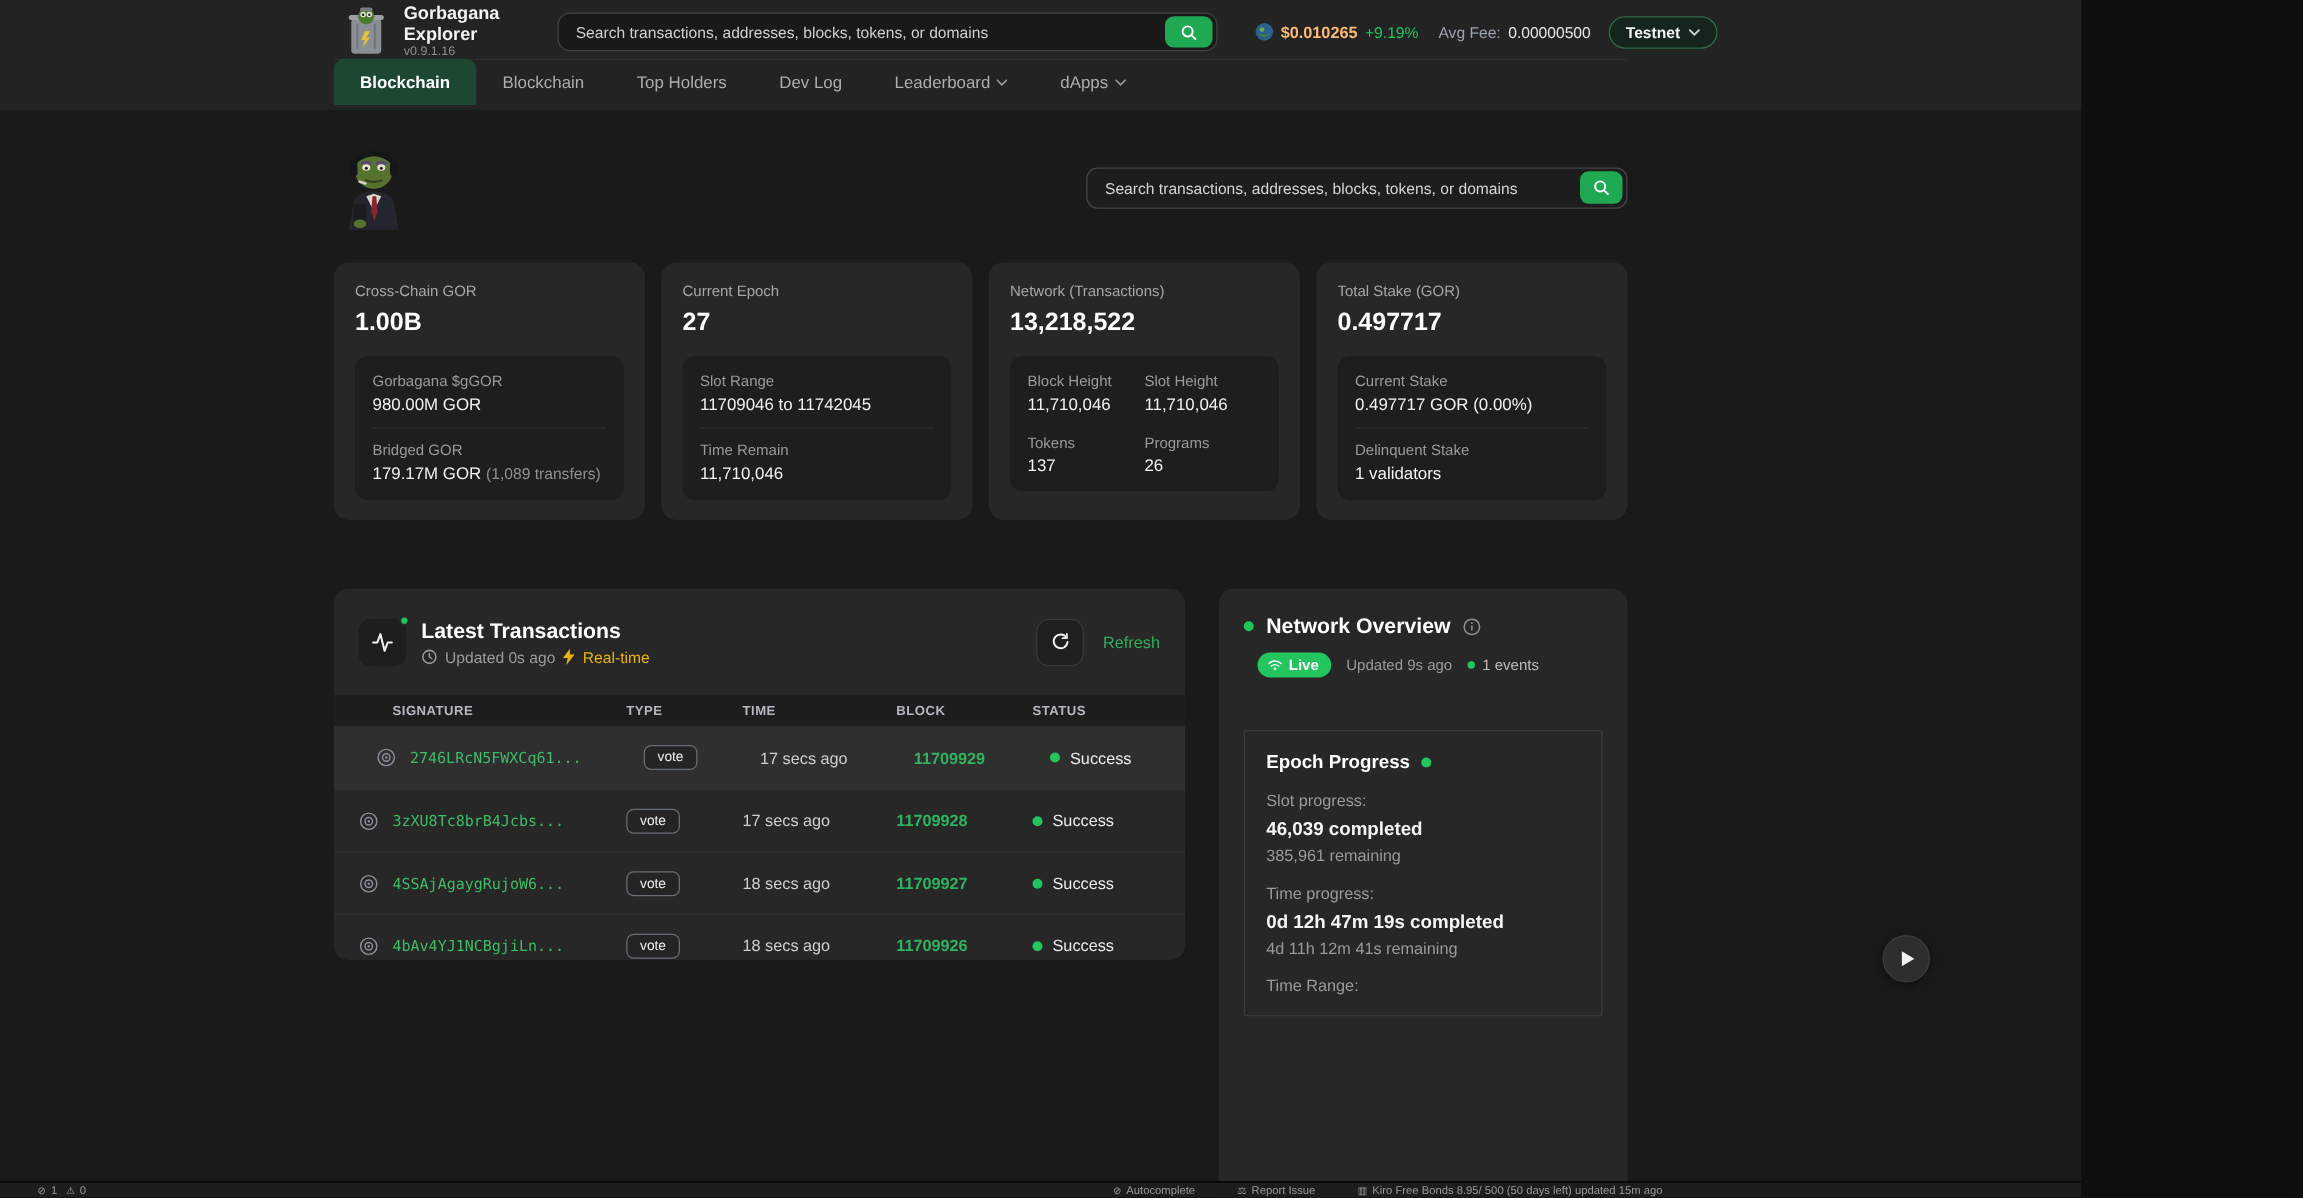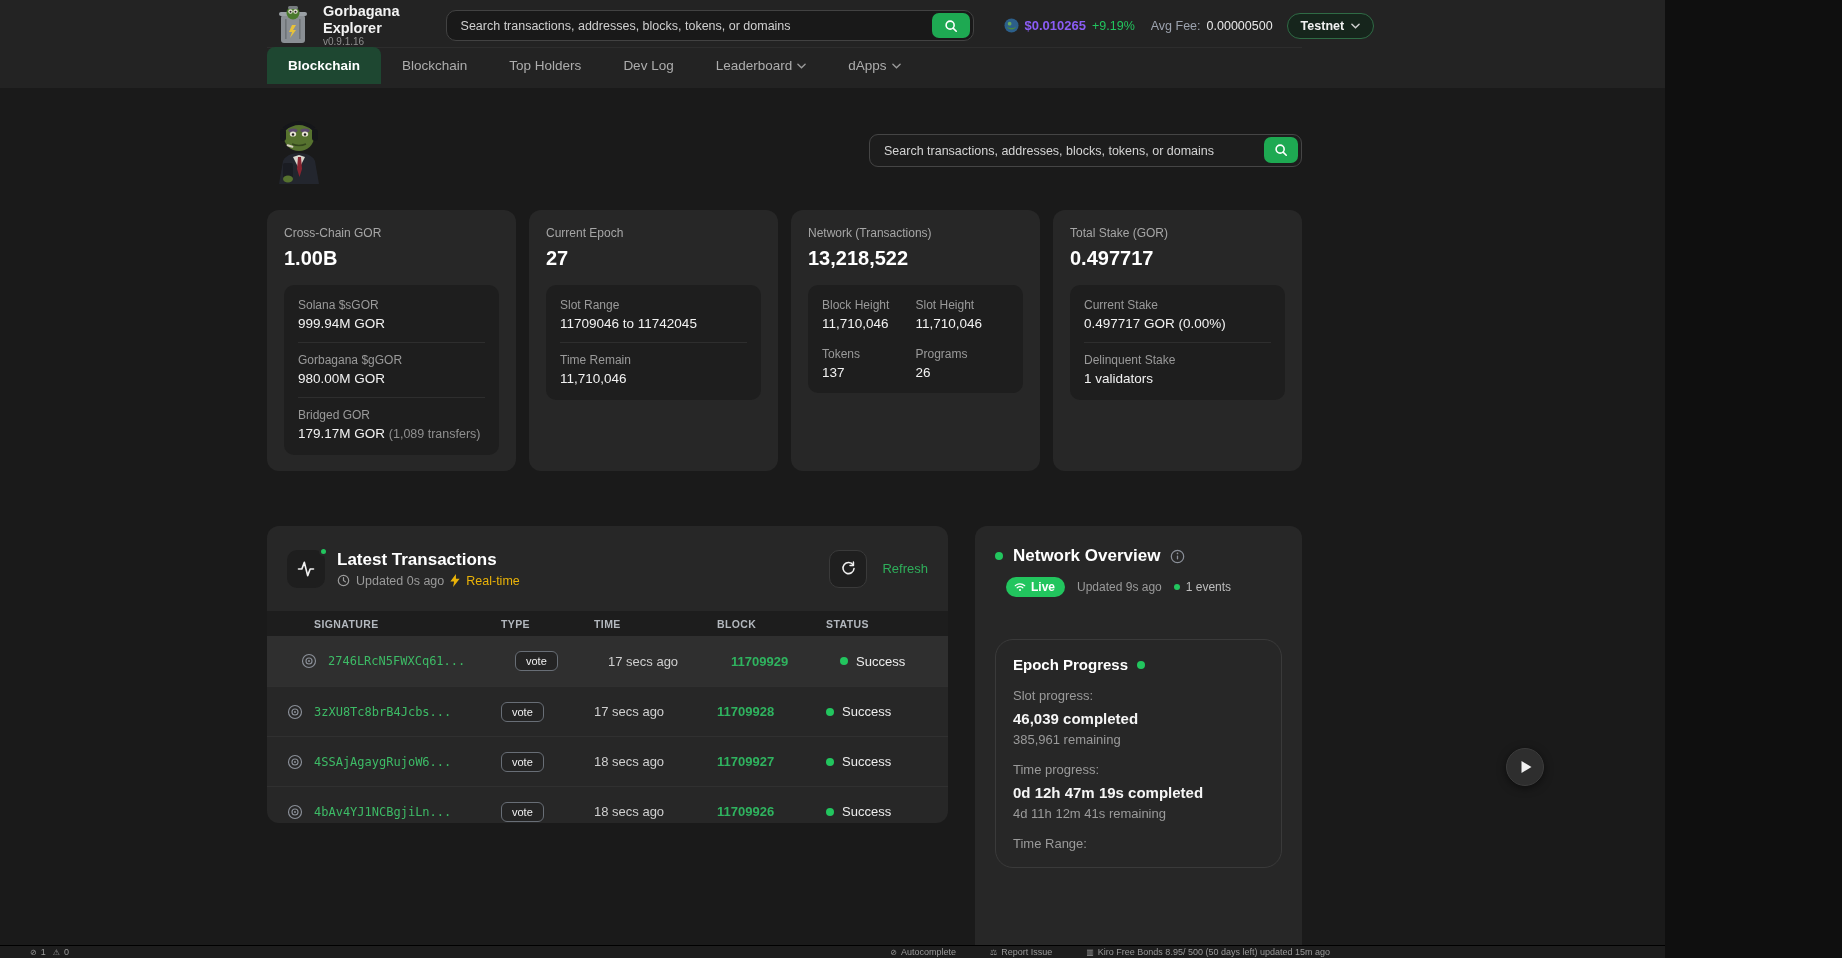--- a/index.html
+++ b/index.html
@@ -14,21 +14,21 @@
   .logo-wrap { width:36px; height:42px; margin-left:8px; margin-right:12px; flex:none; }
   .app-titles { line-height:1.15; }
   .app-name { font-size:14.5px; font-weight:bold; color:#f3f3f3; }
   .app-version { font-size:10px; color:#8f8f8f; }
   .hdr-search { position:relative; margin-left:46px; width:528px; height:31px; flex:none; }
   .hdr-search input { width:100%; height:100%; background:#191919; border:1px solid #424242; border-radius:10px; color:#d8d8d8; font-size:12.5px; padding:0 52px 0 14px; outline:none; font-family:"Liberation Sans",sans-serif; }
   .hdr-search input::placeholder { color:#cfcfcf; }
   .hdr-search .search-btn { position:absolute; right:4px; top:3px; width:38px; height:25px; background:#1ea952; border:none; border-radius:7px; display:flex; align-items:center; justify-content:center; cursor:pointer; }
   .price-group { display:flex; align-items:center; margin-left:30px; white-space:nowrap; }
   .coin-icon { width:15px; height:15px; margin-right:6px; }
-  .price { font-size:13px; font-weight:bold; color:#8b5cf6; }
+  .price { font-size:13px; font-weight:bold; color:#fdba74; }
   .price-change { font-size:12.5px; color:#22c55e; margin-left:6px; }
   .avgfee-label { font-size:12.5px; color:#9ca3af; margin-left:16px; }
   .avgfee-value { font-size:12.5px; color:#e8e8e8; margin-left:6px; }
   .net-pill { display:flex; align-items:center; gap:7px; margin-left:14px; background:#16251c; border:1px solid #2f6b45; border-radius:999px; padding:5px 13px; cursor:pointer; }
   .net-pill span { font-size:12.5px; font-weight:bold; color:#f1f1f1; }
 
   
   .nav-row { display:flex; align-items:flex-end; height:37px; border-top:1px solid #2d2d2d; }
   .nav-item { display:flex; align-items:center; gap:5px; height:37px; padding:0 21px; font-size:13.5px; color:#adadad; cursor:pointer; }
   .nav-item.active { background:#1e4731; border-radius:8px 8px 0 0; color:#ffffff; font-weight:bold; }
@@ -92,21 +92,21 @@
   .no-title-row { display:flex; align-items:center; gap:10px; }
   .green-dot { width:8px; height:8px; border-radius:50%; background:#22c55e; flex:none; }
   .no-title { font-size:17px; font-weight:bold; color:#ffffff; }
   .no-meta { display:flex; align-items:center; margin-top:11px; }
   .live-pill { display:flex; align-items:center; gap:5px; background:#22c55e; border-radius:999px; padding:3px 10px 3px 8px;margin-left:11px; }
   .live-pill span { font-size:12px; font-weight:bold; color:#ffffff; }
   .no-updated { font-size:12px; color:#9a9a9a; margin-left:12px; }
   .no-events { display:flex; align-items:center; gap:6px; margin-left:12px; }
   .no-events .gd { width:6px; height:6px; border-radius:50%; background:#22c55e; }
   .no-events span { font-size:12px; color:#bdbdbd; }
-  .epoch-card { margin-top:42px; border:1px solid #3a3a3a; border-radius:18px; padding:16px 17px; }
+  .epoch-card { margin-top:42px; border:1px solid #3a3a3a; border-radius:2px; padding:16px 17px; }
   .ep-title-row { display:flex; align-items:center; gap:9px; }
   .ep-title { font-size:15px; font-weight:bold; color:#ffffff; }
   .ep-label { font-size:13px; color:#9a9a9a; margin-top:15px; }
   .ep-strong { font-size:15px; font-weight:bold; color:#f5f5f5; margin-top:7px; }
   .ep-dim { font-size:13px; color:#9a9a9a; margin-top:5px; }
 
   
   .play-fab { position:absolute; left:1506px; top:748px; width:38px; height:38px; border-radius:50%; background:#2e2e2e; border:1px solid #3c3c3c; box-shadow:0 2px 8px rgba(0,0,0,0.5); display:flex; align-items:center; justify-content:center; cursor:pointer; }
 
   
@@ -235,24 +235,20 @@
       </div>
     </div>
 
     <div class="stats">
 
       <div class="card">
         <div class="card-label">Cross-Chain GOR</div>
         <div class="card-value">1.00B</div>
         <div class="subcard">
           <div class="subitem">
-            <div class="s-label">Solana $sGOR</div>
-            <div class="s-value">999.94M GOR</div>
-          </div>
-          <div class="subitem">
             <div class="s-label">Gorbagana $gGOR</div>
             <div class="s-value">980.00M GOR</div>
           </div>
           <div class="subitem">
             <div class="s-label">Bridged GOR</div>
             <div class="s-value"><span>179.17M GOR</span> <span class="s-suffix">(1,089 transfers)</span></div>
           </div>
         </div>
       </div>
 

